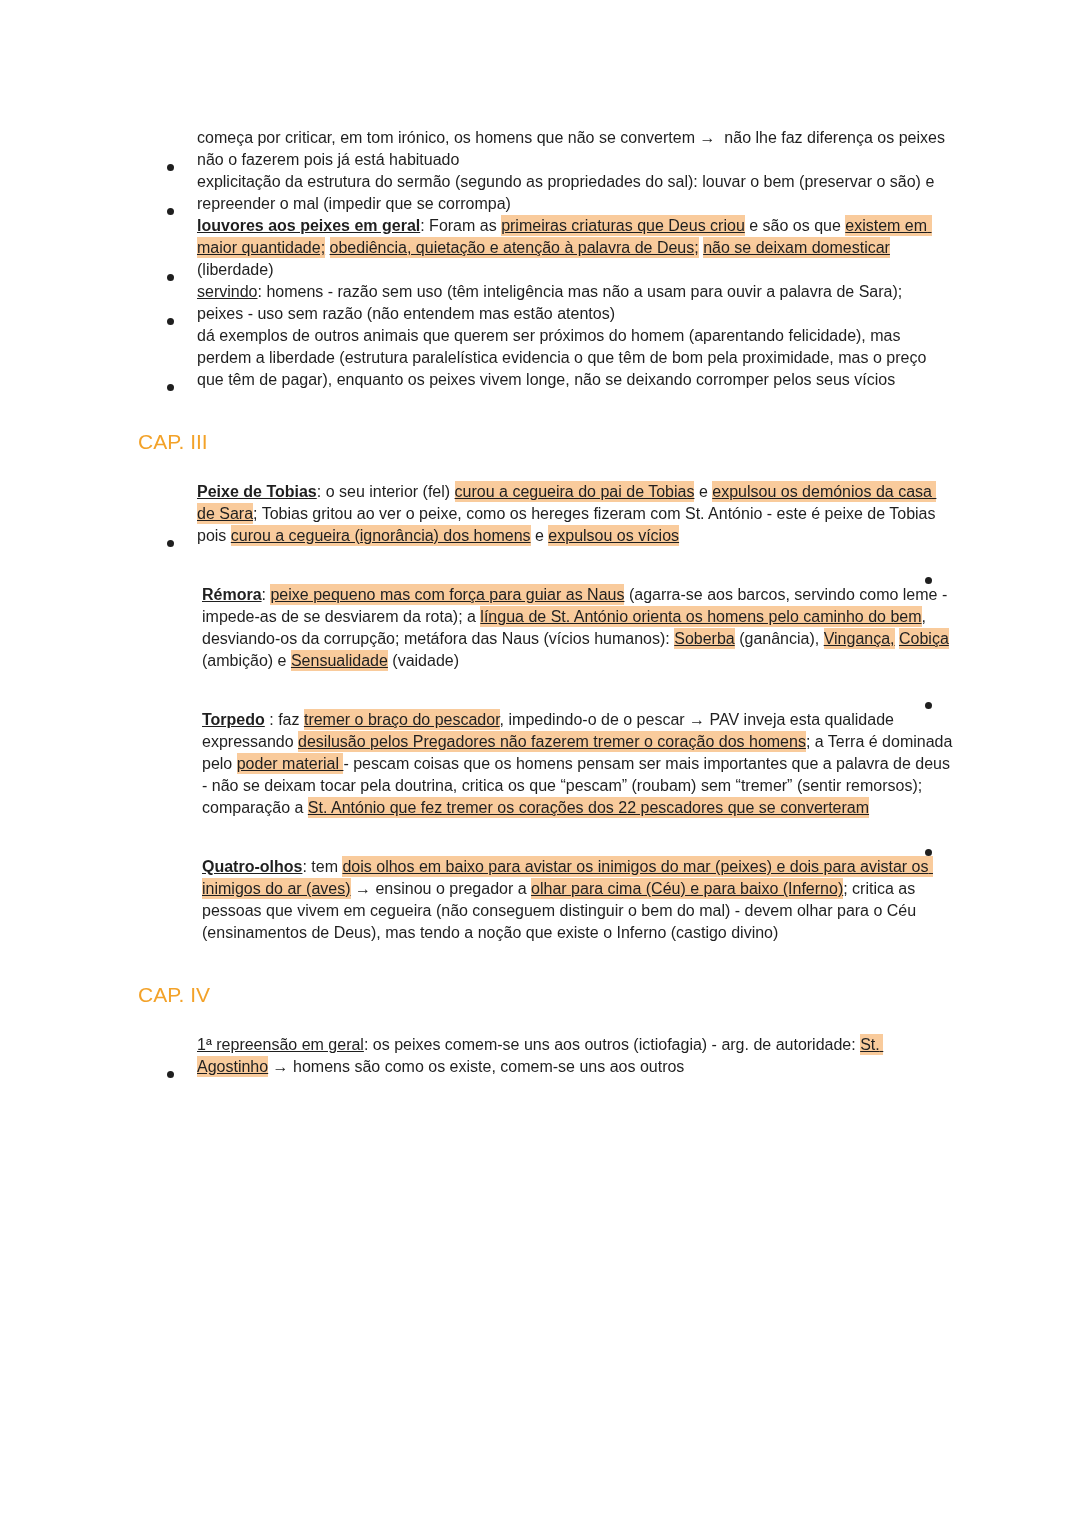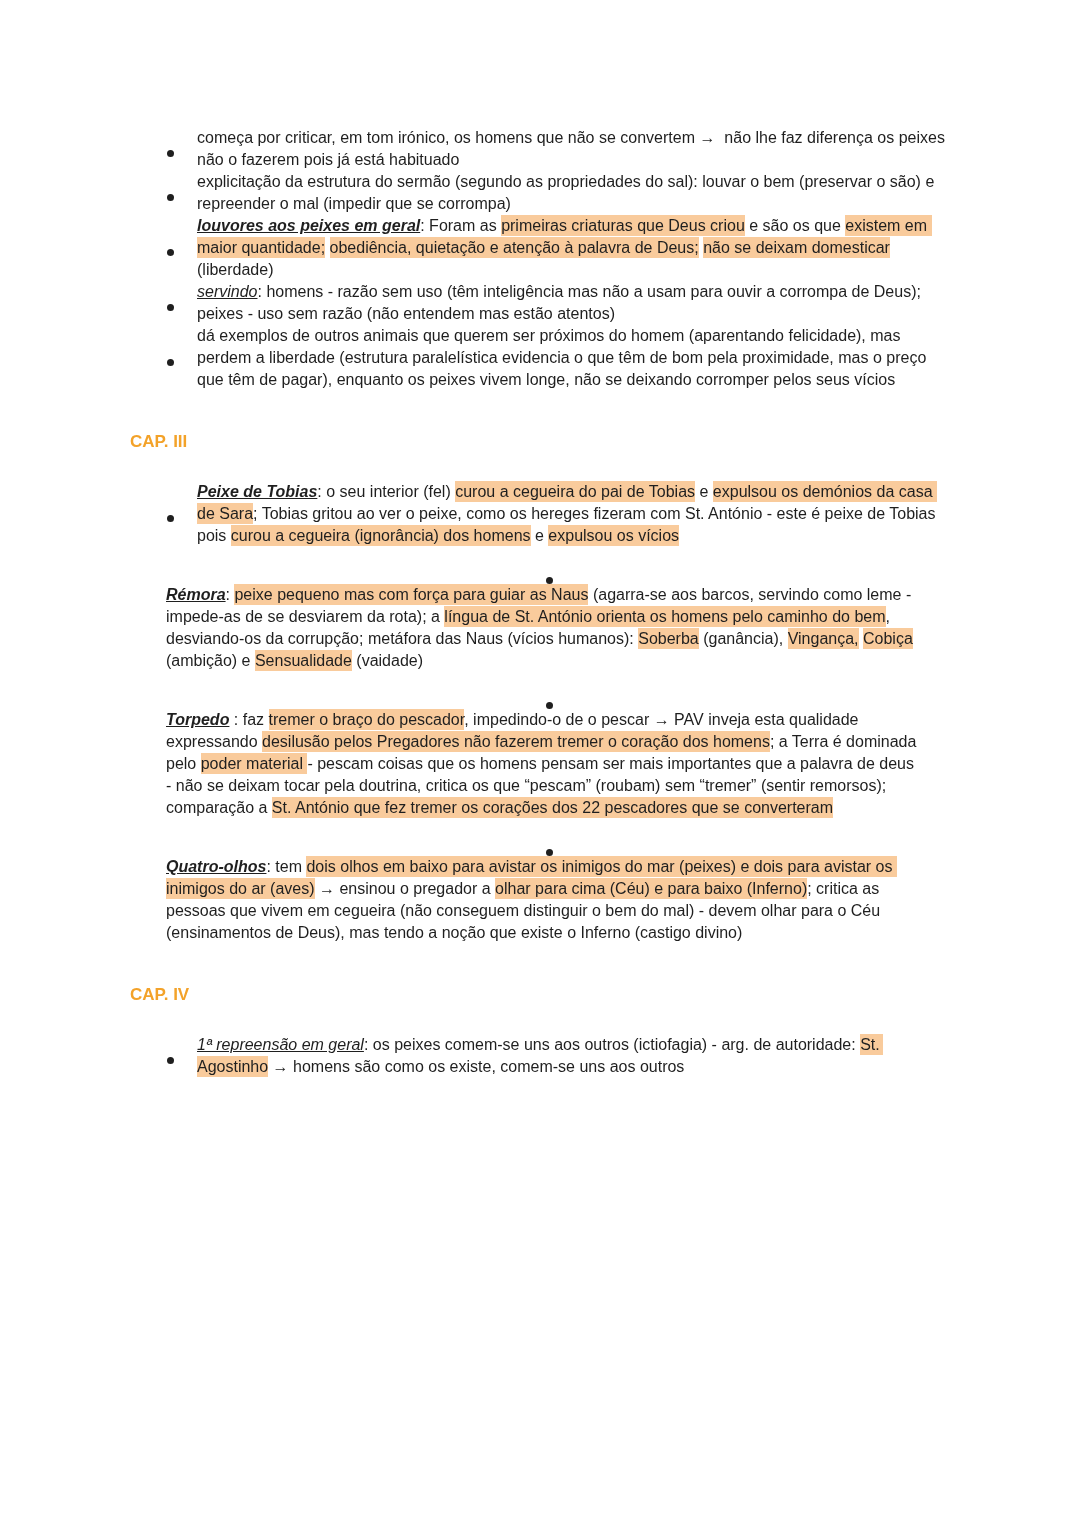--- a/index.html
+++ b/index.html
@@ -13,34 +13,34 @@
     font-family:"Liberation Sans","DejaVu Sans",sans-serif;
     color:var(--text);
     font-size:16px;line-height:22px;
     -webkit-font-smoothing:antialiased;
   }
   .page{position:absolute;inset:0;background:#ffffff;overflow:hidden;}
   .doc-content{position:absolute;left:130px;top:127px;width:825px;}
   .list{margin:0;padding:0;}
   .list.spaced > .bullet-item + .bullet-item{margin-top:22px;flex-direction:column;}
   .list.spaced{margin-bottom:24px;}
-  .bullet-item{display:flex;align-items:center;}
+  .bullet-item{display:flex;align-items:flex-end;}
   .dot{
     flex:0 0 auto;width:7px;height:7px;border-radius:50%;
     background:var(--text);margin:8px 23px 0 37px;
   }
   .bullet-text{width:753px;}
   .run{white-space:pre-wrap;}
   .run.b{font-weight:bold;}
-  .run.u{text-decoration:underline;font-style:italic;}
-  .run.hl{background:var(--hl);padding:2px 0;}
+  .run.u{text-decoration:underline;}
+  .run.hl{background:var(--hl);padding:2px 0;text-decoration:underline;}
   .cap-heading{
-    font-size:17px;line-height:22px;font-weight:bold;
+    font-size:21px;line-height:22px;font-weight:normal;
     color:var(--heading);
-    margin:40px 0 28px 0;
+    margin:40px 0 28px 8px;
   }
   .cap-heading:first-child{margin-top:0;}
 </style>
 </head>
 <body>
 
 <div class="page">
   <div class="doc-content" id="doc-content">
       <div class="list">
         <div class="bullet-item">
@@ -50,21 +50,21 @@
         <div class="bullet-item">
           <span class="dot"></span>
           <div class="bullet-text"><span class="run">explicitação da estrutura do sermão (segundo as propriedades do sal): louvar o bem (preservar o são) e repreender o mal (impedir que se corrompa)</span></div>
         </div>
         <div class="bullet-item">
           <span class="dot"></span>
           <div class="bullet-text"><span class="run b u">louvores aos peixes em geral</span><span class="run">: Foram as </span><span class="run hl">primeiras criaturas que Deus criou</span><span class="run"> e são os que </span><span class="run hl">existem em maior quantidade;</span><span class="run"> </span><span class="run hl">obediência, quietação e atenção à palavra de Deus;</span><span class="run"> </span><span class="run hl">não se deixam domesticar</span><span class="run"> (liberdade)</span></div>
         </div>
         <div class="bullet-item">
           <span class="dot"></span>
-          <div class="bullet-text"><span class="run u">servindo</span><span class="run">: homens - razão sem uso (têm inteligência mas não a usam para ouvir a corrompa de Deus); peixes - uso sem razão (não entendem mas estão atentos)</span></div>
+          <div class="bullet-text"><span class="run u">servindo</span><span class="run">: homens - razão sem uso (têm inteligência mas não a usam para ouvir a palavra de Sara); peixes - uso sem razão (não entendem mas estão atentos)</span></div>
         </div>
         <div class="bullet-item">
           <span class="dot"></span>
           <div class="bullet-text"><span class="run">dá exemplos de outros animais que querem ser próximos do homem (aparentando felicidade), mas perdem a liberdade (estrutura paralelística evidencia o que têm de bom pela proximidade, mas o preço que têm de pagar), enquanto os peixes vivem longe, não se deixando corromper pelos seus vícios</span></div>
         </div>
       </div>
       <h2 class="cap-heading">CAP. III</h2>
       <div class="list spaced">
         <div class="bullet-item">
           <span class="dot"></span>

